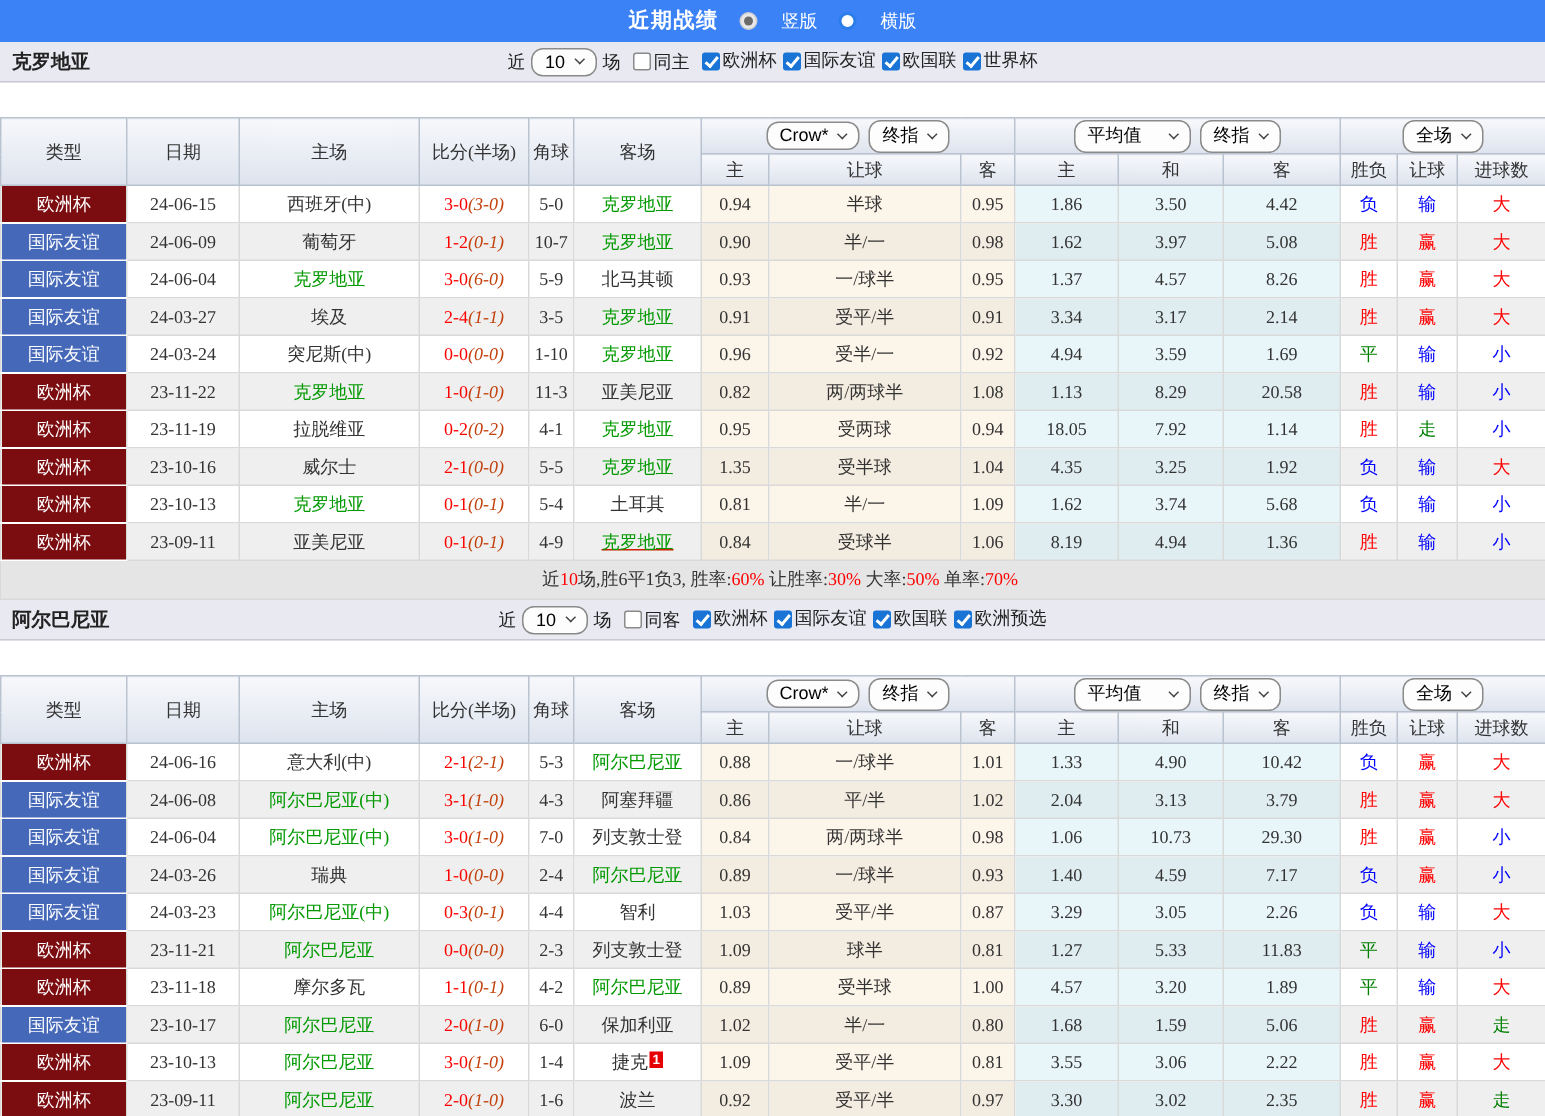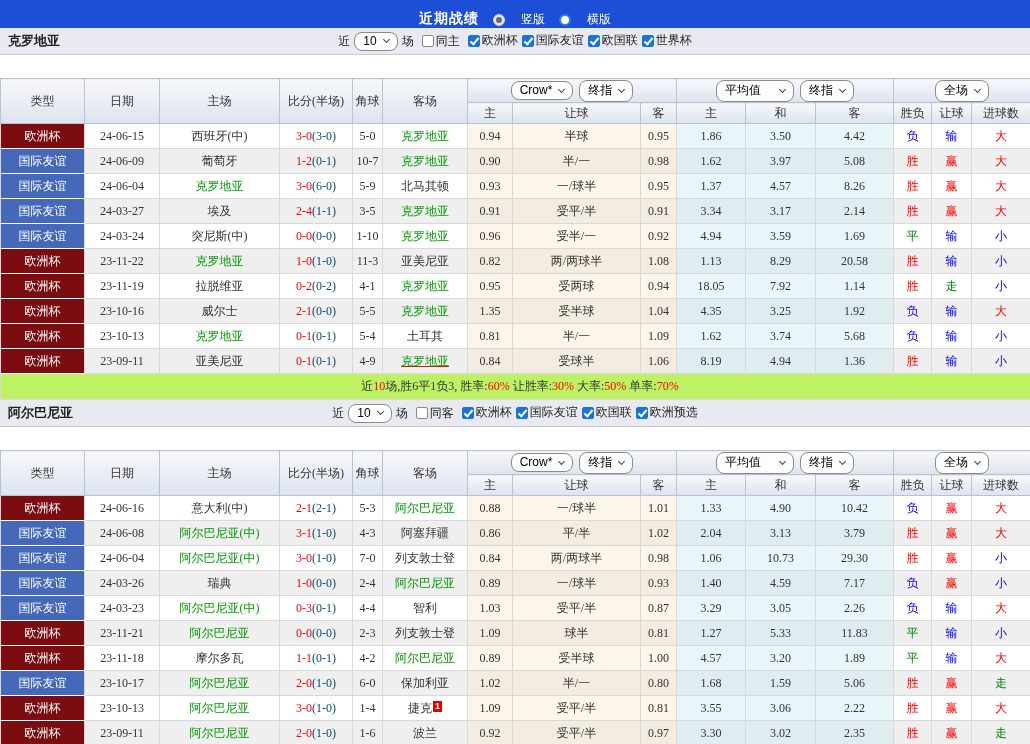--- a/index.html
+++ b/index.html
@@ -5,22 +5,22 @@
   * { box-sizing: border-box; }
   body {
     margin: 0; width: 1030px; background: #fff;
     font-family: "Liberation Sans", "DejaVu Sans", sans-serif;
     -webkit-font-smoothing: antialiased;
   }
   .page { width: 1030px; }
 
   
   .topbar {
-    height: 28px; background: #1d4ed8; color: #fff;
-    display: flex; align-items: flex-end; justify-content: center; gap: 14px;
+    height: 28px; background: #3b82f6; color: #fff;
+    display: flex; align-items: center; justify-content: center; gap: 14px;
   }
   .topbar .title { font-size: 14px; font-weight: bold; letter-spacing: 1px; }
   .mode-radio { display: inline-flex; align-items: center; gap: 16px; font-size: 12px; cursor: pointer; }
   .radio {
     display: inline-block; width: 12px; height: 12px; border-radius: 50%;
     background: #fff; border: 1px solid #cfcfcf; position: relative;
   }
   .radio.checked { background: #e8e8e8; }
   .radio.checked::after {
     content: ""; position: absolute; left: 2px; top: 2px; width: 6px; height: 6px;
@@ -81,29 +81,29 @@
   tbody tr:nth-child(even) td.avg { background: #dfedf0; }
   tbody td.league { color: #fff; border-top: 1px solid #fff; border-bottom: 1px solid #fff; }
   td.c-euro { background: #7b0c10 !important; }
   td.c-fr   { background: #4568b8 !important; }
   .c-green   { color: #009900 !important; }
   .c-green-u { color: #009900 !important; text-decoration: underline; text-decoration-color: #cc2200; }
   .c-red    { color: #ff0000 !important; }
   .c-blue   { color: #0000ff !important; }
   .c-dgreen { color: #008000 !important; }
   .score .s { color: #ff0000; }
-  .score .h { color: #0c4a6e; }
+  .score .h { color: #c2410c; font-style: italic; }
   .redcard {
     display: inline-block; background: #e60000; color: #fff;
     font: bold 9px/11px "Liberation Sans", sans-serif; padding: 0 2px;
     margin-left: 1px; vertical-align: 3px;
   }
   tfoot td {
     border: 1px solid #d9d9d9; height: 26px; text-align: center;
-    font-size: 12px; color: #333; background: #bef264; padding-left: 10px;
+    font-size: 12px; color: #333; background: #e5e5e5; padding-left: 10px;
   }
   .c-k { color: #333; }
   .c-r { color: #ff0000; }
   .grp-sels { display: flex; align-items: center; justify-content: center; gap: 6px; }
 </style>
 </head>
 <body>
 
 <div class="page">
   <div class="topbar">

